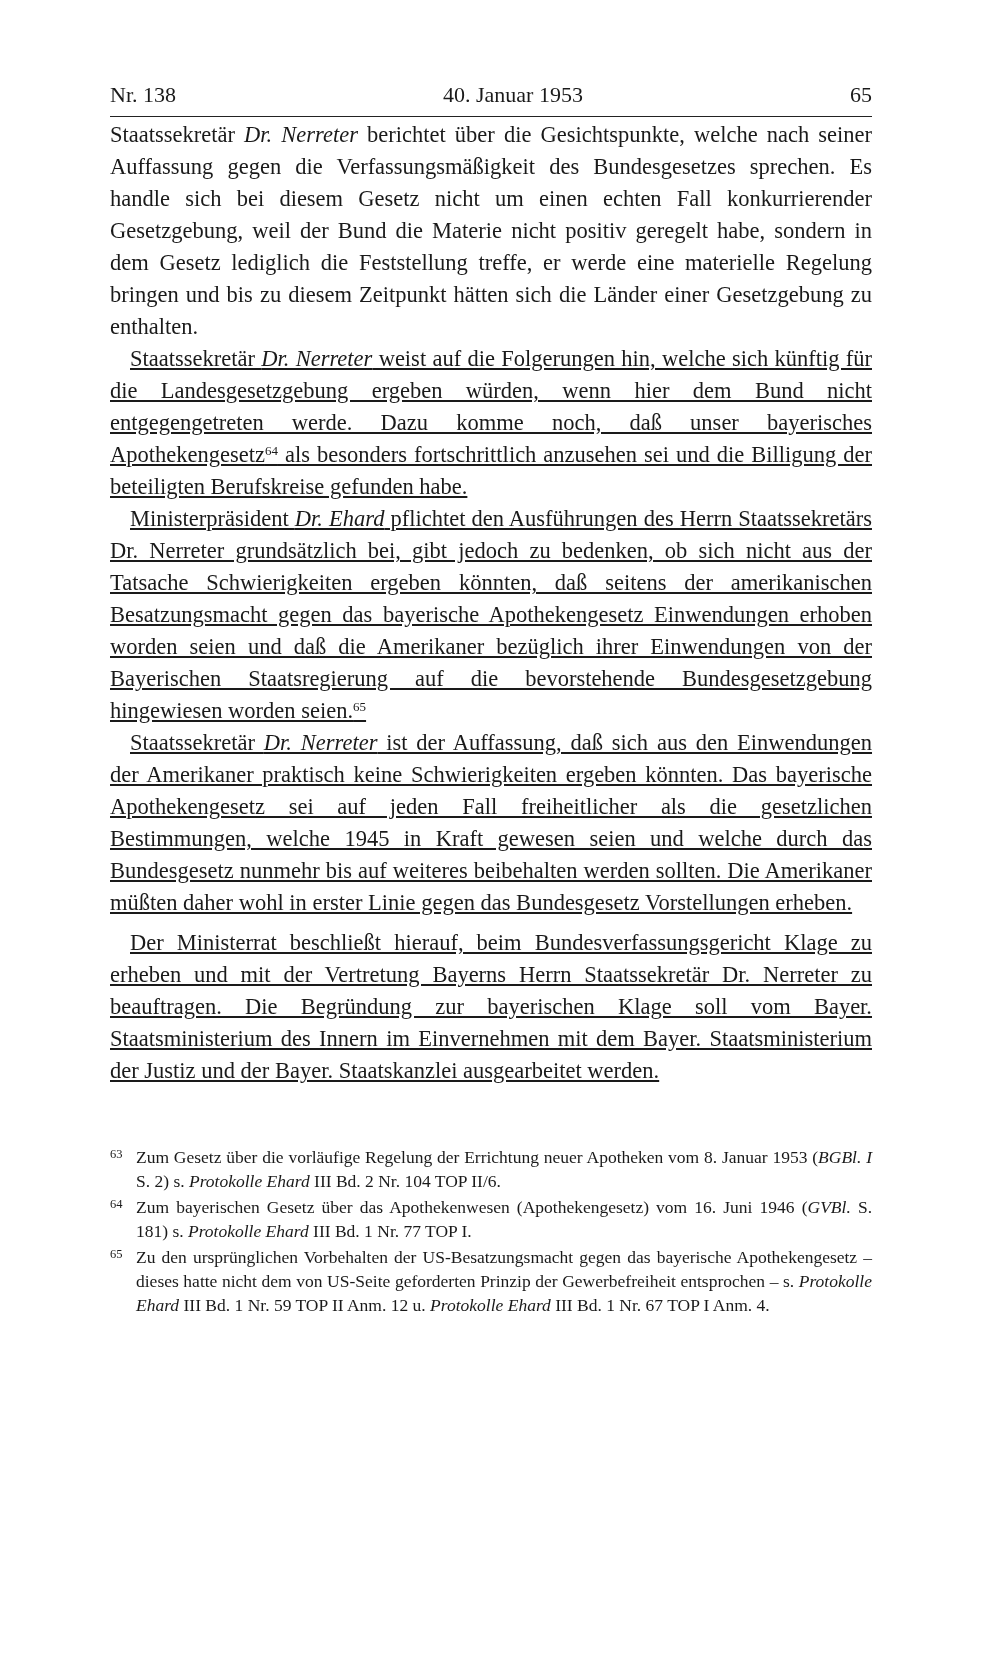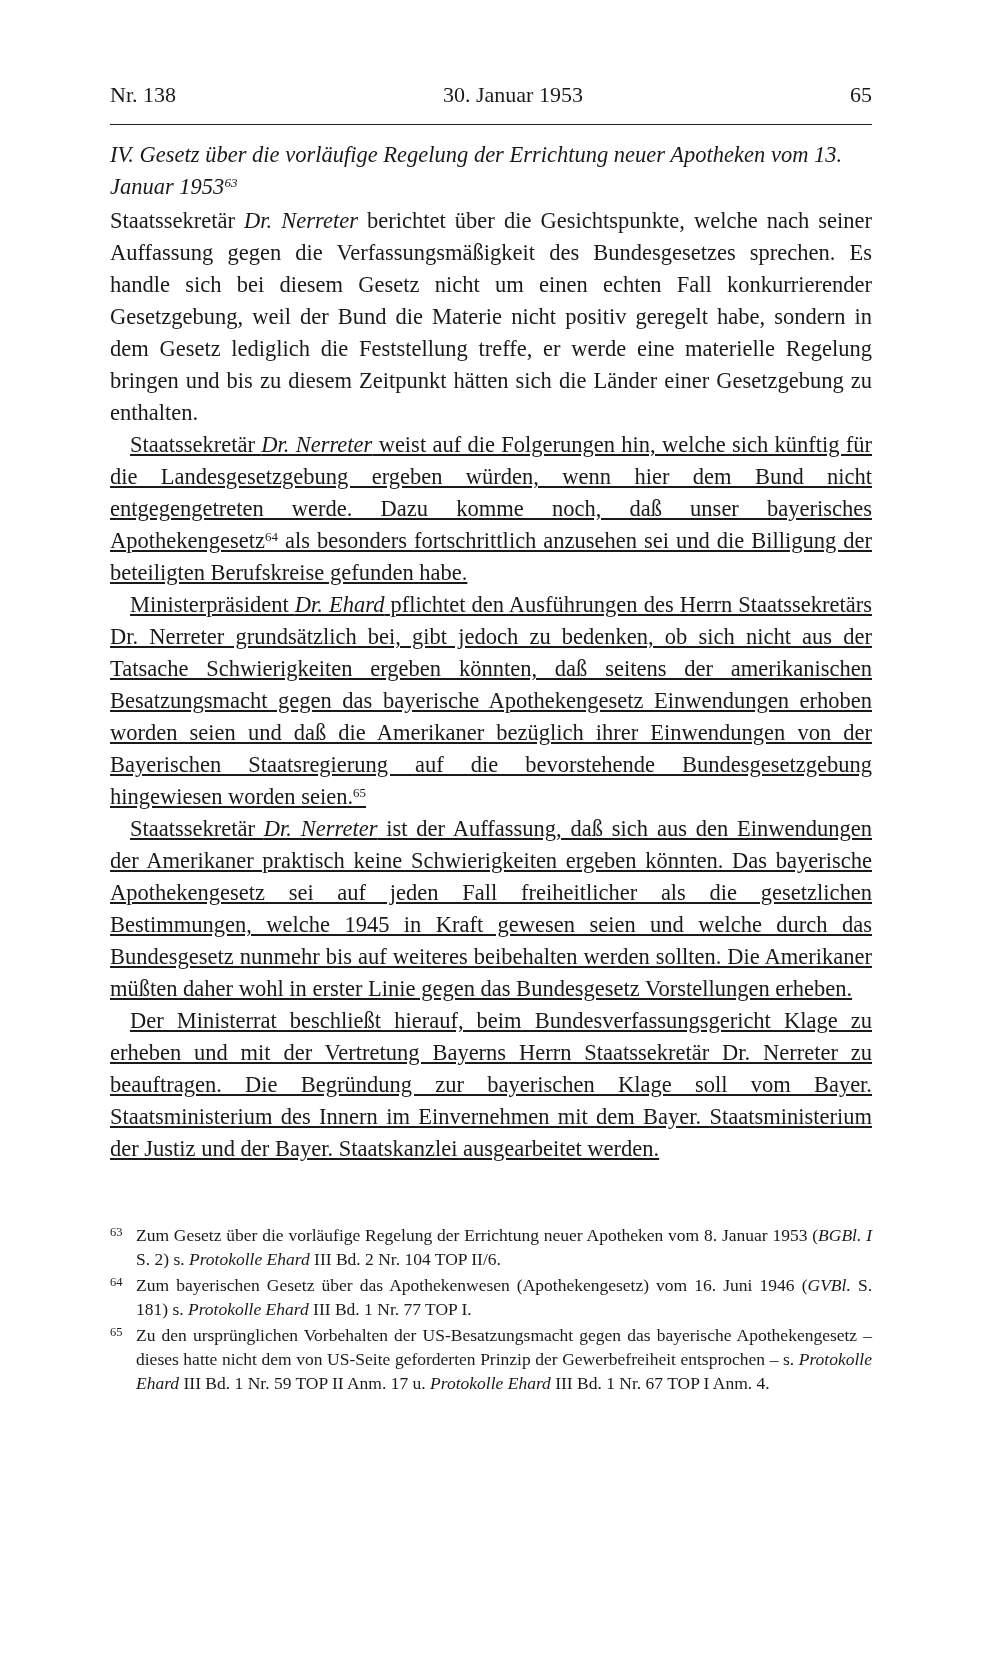--- a/index.html
+++ b/index.html
@@ -4,56 +4,55 @@
 <style>
   html, body { margin: 0; padding: 0; background: #ffffff; }
   body { width: 1000px; height: 1666px; position: relative; overflow: hidden; }
   .page {
     position: absolute; left: 110px; top: 82px; width: 762px;
     font-family: "Liberation Serif", "DejaVu Serif", serif;
     color: #1a1a1a;
   }
   .header {
     display: flex; justify-content: space-between; align-items: baseline;
-    font-size: 22px; height: 30px; border-bottom: 1px solid #222; padding-bottom: 12px;
+    font-size: 22px; height: 30px; border-bottom: 1px solid #222; padding-bottom: 4px;
   }
   .section-title {
     font-style: italic; font-size: 22.5px; line-height: 32px; margin-top: 14px;
   }
   .body-text {
     font-size: 22.5px; line-height: 32px; text-align: justify; margin-top: 2px;
   }
   .body-text p { margin: 0; }
   .body-text p.indent { text-indent: 20px; }
   .body-text p + p { margin-top: 0px; text-decoration: underline; }
-  .body-text p.last { margin-top: 0; }
+  .body-text p.last { margin-top: 8px; }
   sup { font-size: 13px; line-height: 0; vertical-align: 7px; }
   .footnotes { margin-top: 58px; font-size: 17.5px; line-height: 24px; text-align: justify; }
   .fn { position: relative; padding-left: 26px; margin-bottom: 2px; }
   .fn-num { position: absolute; left: 0; top: -3px; font-size: 12.5px; }
   i { font-style: italic; }
 </style>
 </head>
 <body>
 
 <div class="page">
   <div class="header">
     <span>Nr. 138</span>
-    <span>30. Januar 1953</span>
+    <span>40. Januar 1953</span>
     <span>65</span>
   </div>
 
-  <div class="section-title"><span>IV. Gesetz über die vorläufige Regelung der Errichtung neuer Apotheken vom 13. Januar 1953</span><sup>63</sup></div>
 
   <div class="body-text">
     <p><span>Staatssekretär </span><i>Dr. Nerreter</i><span> berichtet über die Gesichtspunkte, welche nach seiner Auffassung gegen die Verfassungsmäßigkeit des Bundesgesetzes sprechen. Es handle sich bei diesem Gesetz nicht um einen echten Fall konkurrierender Gesetzgebung, weil der Bund die Materie nicht positiv geregelt habe, sondern in dem Gesetz lediglich die Feststellung treffe, er werde eine materielle Regelung bringen und bis zu diesem Zeitpunkt hätten sich die Länder einer Gesetzgebung zu enthalten.</span></p>
     <p class="indent"><span>Staatssekretär </span><i>Dr. Nerreter</i><span> weist auf die Folgerungen hin, welche sich künftig für die Landesgesetzgebung ergeben würden, wenn hier dem Bund nicht entgegengetreten werde. Dazu komme noch, daß unser bayerisches Apothekengesetz</span><sup>64</sup><span> als besonders fortschrittlich anzusehen sei und die Billigung der beteiligten Berufskreise gefunden habe.</span></p>
     <p class="indent"><span>Ministerpräsident </span><i>Dr. Ehard</i><span> pflichtet den Ausführungen des Herrn Staatssekretärs Dr. Nerreter grundsätzlich bei, gibt jedoch zu bedenken, ob sich nicht aus der Tatsache Schwierigkeiten ergeben könnten, daß seitens der amerikanischen Besatzungsmacht gegen das bayerische Apothekengesetz Einwendungen erhoben worden seien und daß die Amerikaner bezüglich ihrer Einwendungen von der Bayerischen Staatsregierung auf die bevorstehende Bundesgesetzgebung hingewiesen worden seien.</span><sup>65</sup></p>
     <p class="indent"><span>Staatssekretär </span><i>Dr. Nerreter</i><span> ist der Auffassung, daß sich aus den Einwendungen der Amerikaner praktisch keine Schwierigkeiten ergeben könnten. Das bayerische Apothekengesetz sei auf jeden Fall freiheitlicher als die gesetzlichen Bestimmungen, welche 1945 in Kraft gewesen seien und welche durch das Bundesgesetz nunmehr bis auf weiteres beibehalten werden sollten. Die Amerikaner müßten daher wohl in erster Linie gegen das Bundesgesetz Vorstellungen erheben.</span></p>
     <p class="indent last"><span>Der Ministerrat beschließt hierauf, beim Bundesverfassungsgericht Klage zu erheben und mit der Vertretung Bayerns Herrn Staatssekretär Dr. Nerreter zu beauftragen. Die Begründung zur bayerischen Klage soll vom Bayer. Staatsministerium des Innern im Einvernehmen mit dem Bayer. Staatsministerium der Justiz und der Bayer. Staatskanzlei ausgearbeitet werden.</span></p>
   </div>
 
   <div class="footnotes" id="footnotes">
       <div class="fn"><span class="fn-num">63</span><span>Zum Gesetz über die vorläufige Regelung der Errichtung neuer Apotheken vom 8. Januar 1953 (</span><i>BGBl. I</i><span> S. 2) s. </span><i>Protokolle Ehard</i><span> III Bd. 2 Nr. 104 TOP II/6.</span></div>
       <div class="fn"><span class="fn-num">64</span><span>Zum bayerischen Gesetz über das Apothekenwesen (Apothekengesetz) vom 16. Juni 1946 (</span><i>GVBl.</i><span> S. 181) s. </span><i>Protokolle Ehard</i><span> III Bd. 1 Nr. 77 TOP I.</span></div>
-      <div class="fn"><span class="fn-num">65</span><span>Zu den ursprünglichen Vorbehalten der US-Besatzungsmacht gegen das bayerische Apothekengesetz – dieses hatte nicht dem von US-Seite geforderten Prinzip der Gewerbefreiheit entsprochen – s. </span><i>Protokolle Ehard</i><span> III Bd. 1 Nr. 59 TOP II Anm. 17 u. </span><i>Protokolle Ehard</i><span> III Bd. 1 Nr. 67 TOP I Anm. 4.</span></div>
+      <div class="fn"><span class="fn-num">65</span><span>Zu den ursprünglichen Vorbehalten der US-Besatzungsmacht gegen das bayerische Apothekengesetz – dieses hatte nicht dem von US-Seite geforderten Prinzip der Gewerbefreiheit entsprochen – s. </span><i>Protokolle Ehard</i><span> III Bd. 1 Nr. 59 TOP II Anm. 12 u. </span><i>Protokolle Ehard</i><span> III Bd. 1 Nr. 67 TOP I Anm. 4.</span></div>
     </div>
 </div>
 
 </body></html>

